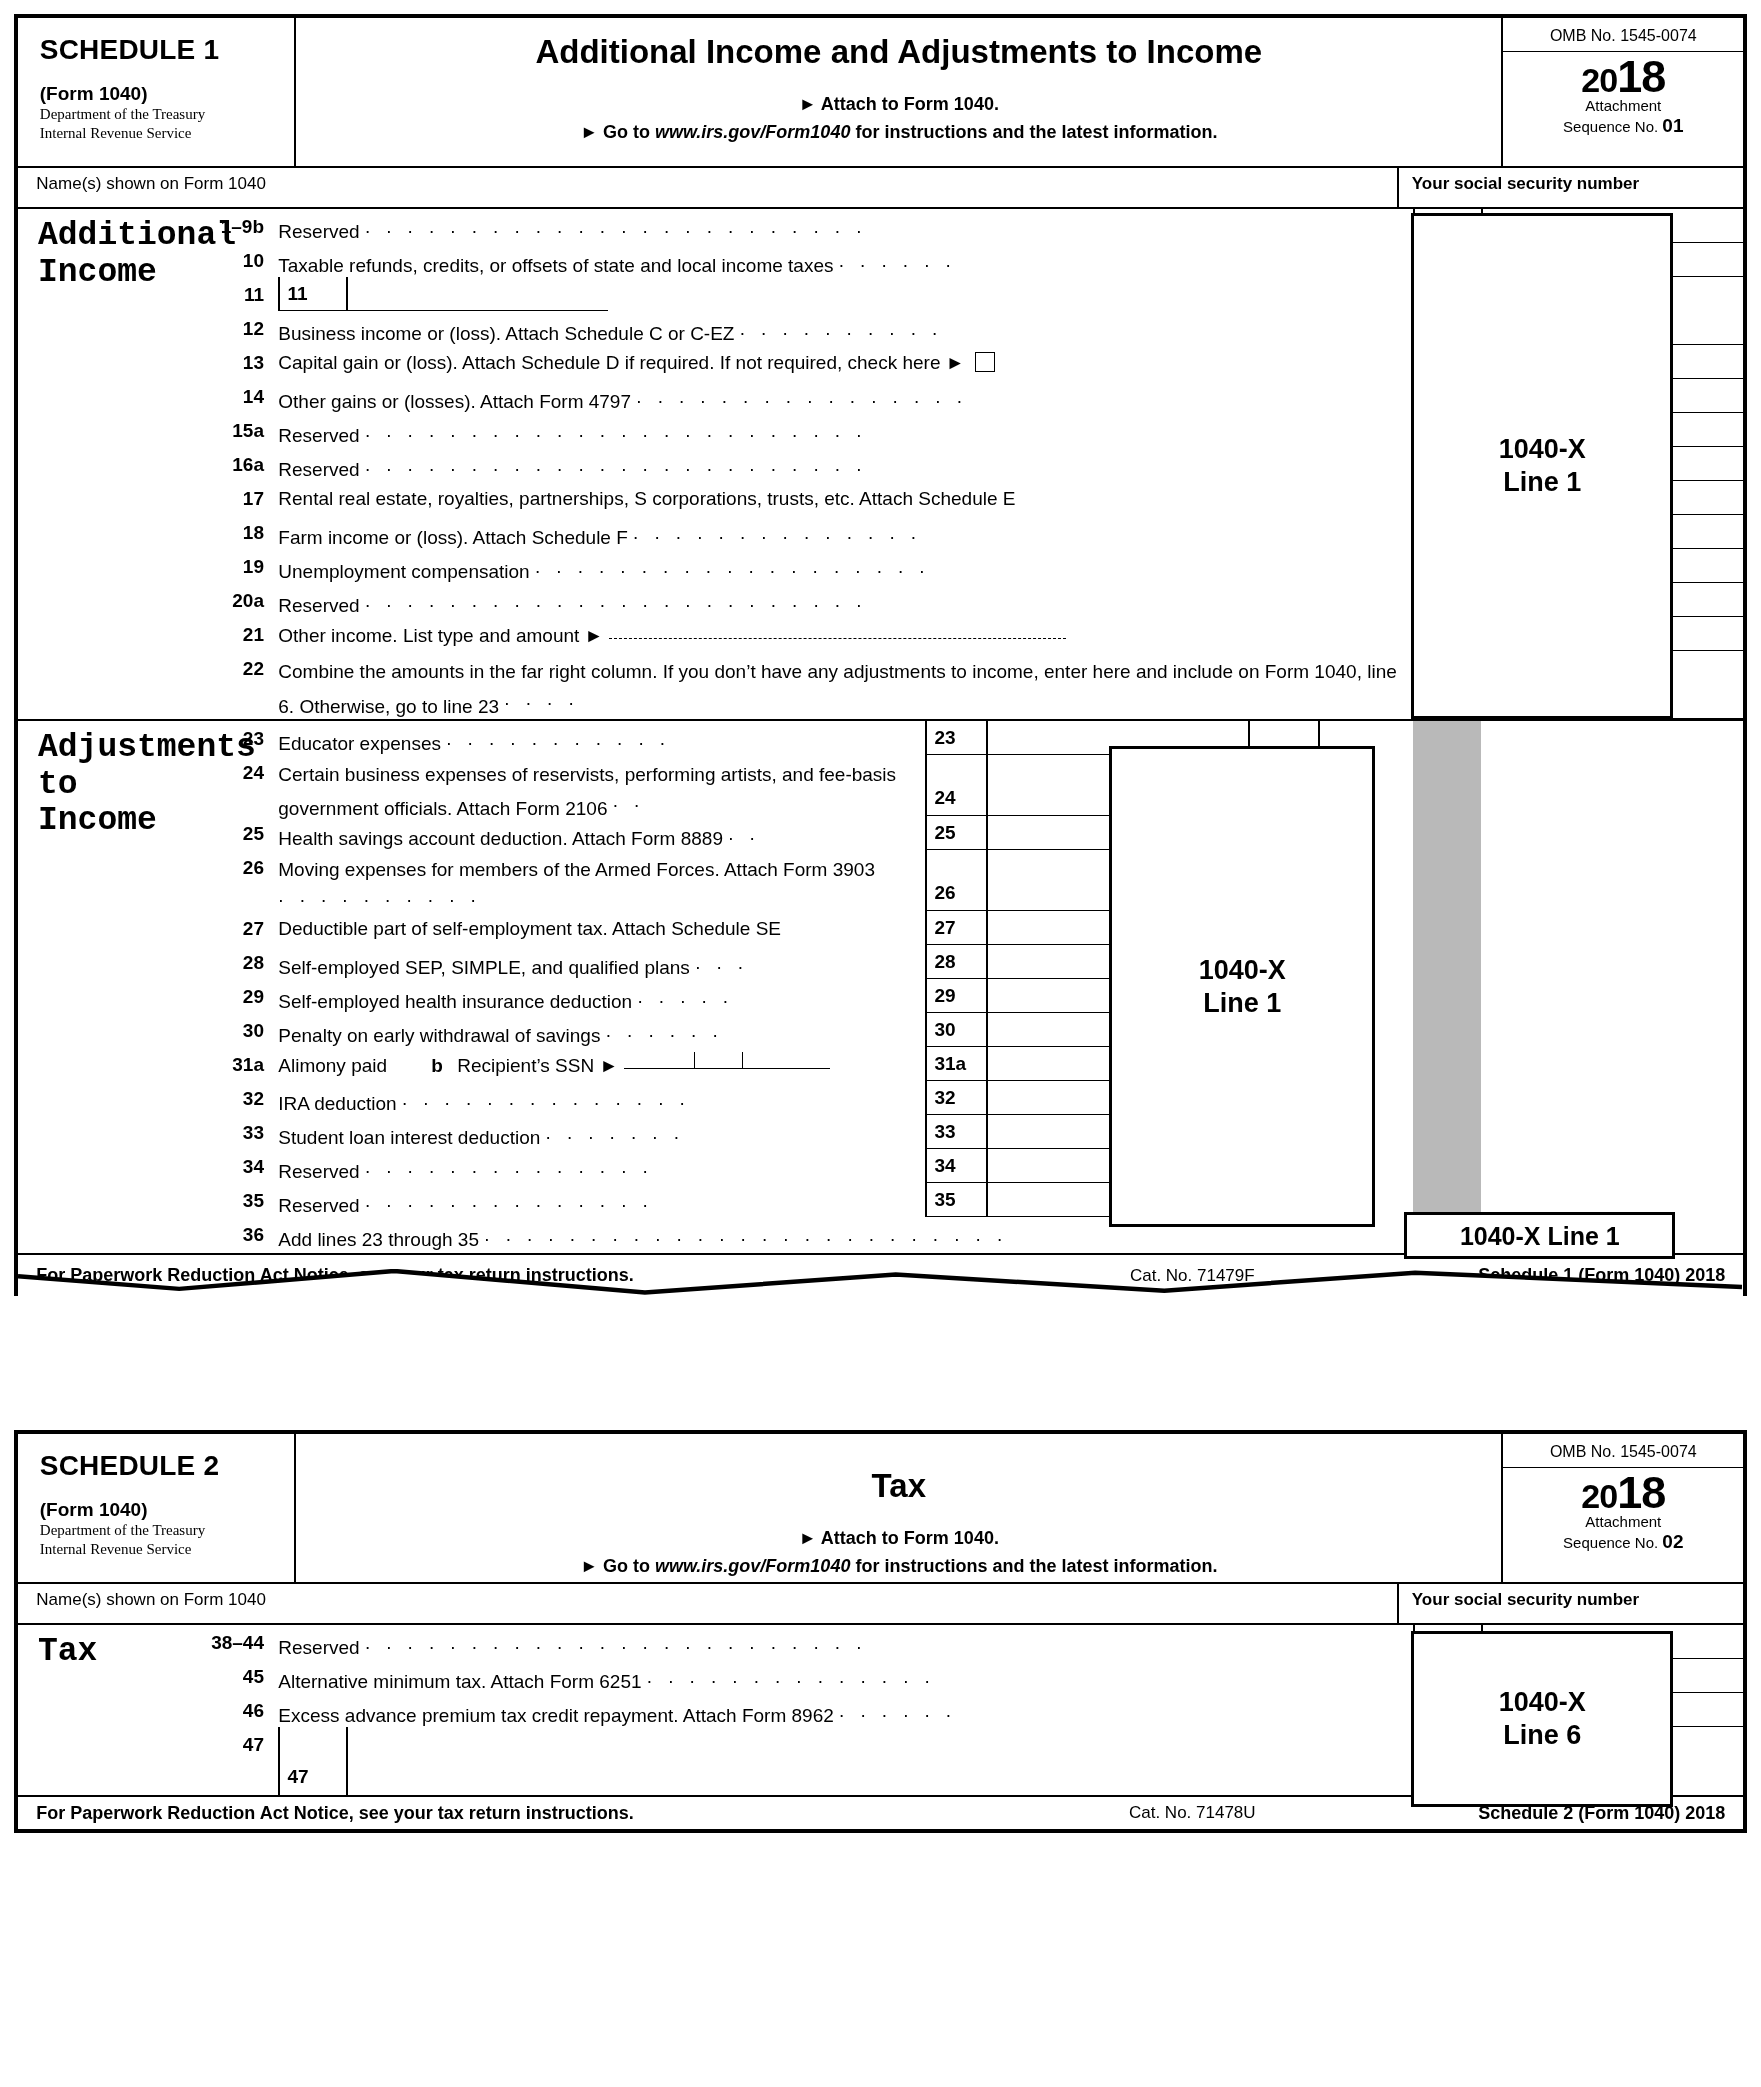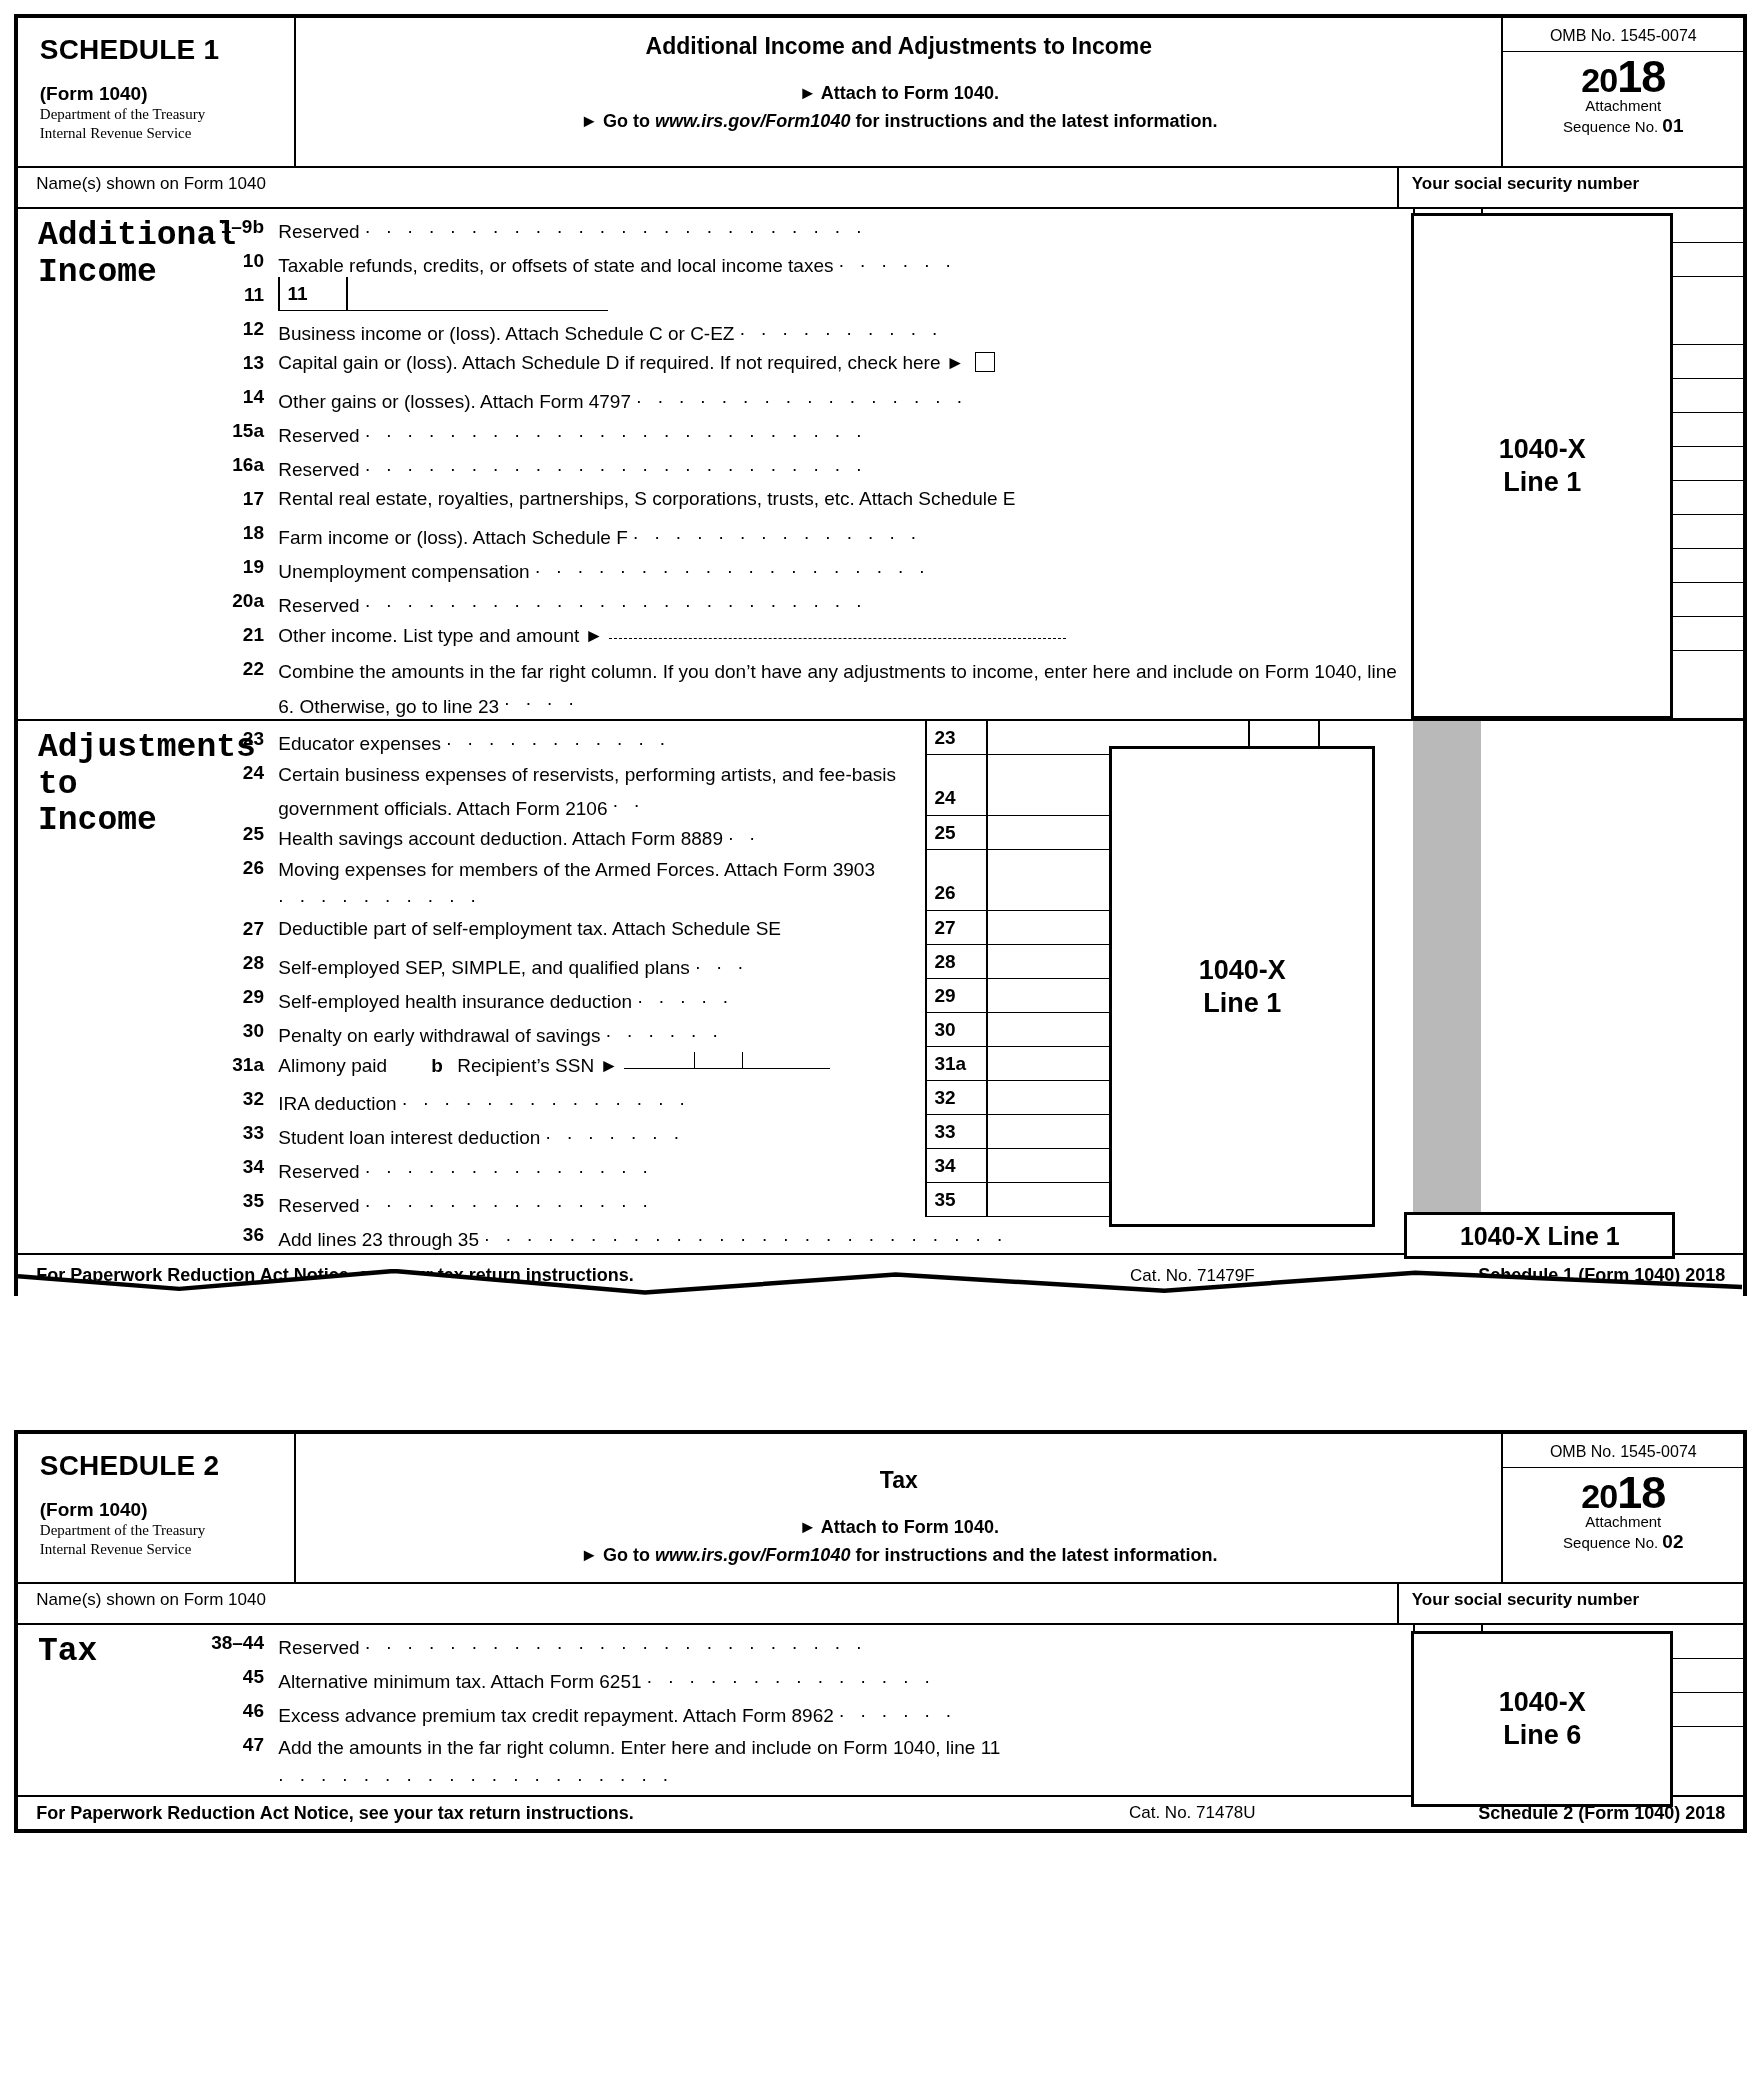--- a/index.html
+++ b/index.html
@@ -67,21 +67,21 @@
     font-family: Liberation Serif, serif;
   }
   .hdr-mid {
     flex: 1;
     box-sizing: border-box;
     padding-top: 14.3px;
     text-align: center;
     border-right: 2.7px solid #000;
   }
   .form-title {
-    font-size: 23px;
+    font-size: 33px;
     font-weight: bold;
   }
   .attach-line {
     font-size: 18px;
     font-weight: bold;
     margin-top: 23px;
   }
   .attach-line2 {
     font-size: 18px;
     font-weight: bold;
@@ -761,24 +761,20 @@
             <div class="desc-col">
               <span>Excess advance premium tax credit repayment. Attach Form 8962</span>
               <span class="leader" style="width:166px;">. . . . . .</span>
             </div>
             <div class="box-num">46</div>
             <div class="amt-col" style="border-bottom:1.8px solid #000;"></div>
           </div>
 
           <div class="row" style="height:68px;">
             <div class="num-col">47</div>
-            <div class="desc-col" style="line-height:1.45;">
-              <span>Add the amounts in the far right column. Enter here and include on Form 1040, line 11</span>
-              <span class="leader" style="width:519px;">. . . . . . . . . . . . . . . . . . .</span>
-            </div>
             <div class="box-num" style="padding-top:39px; border-bottom:none;">47</div>
             <div class="amt-col"></div>
           </div>
 
         </div>
       </div>
     </div>
 
     <div class="footer">
       <div class="f-left">For Paperwork Reduction Act Notice, see your tax return instructions.</div>

